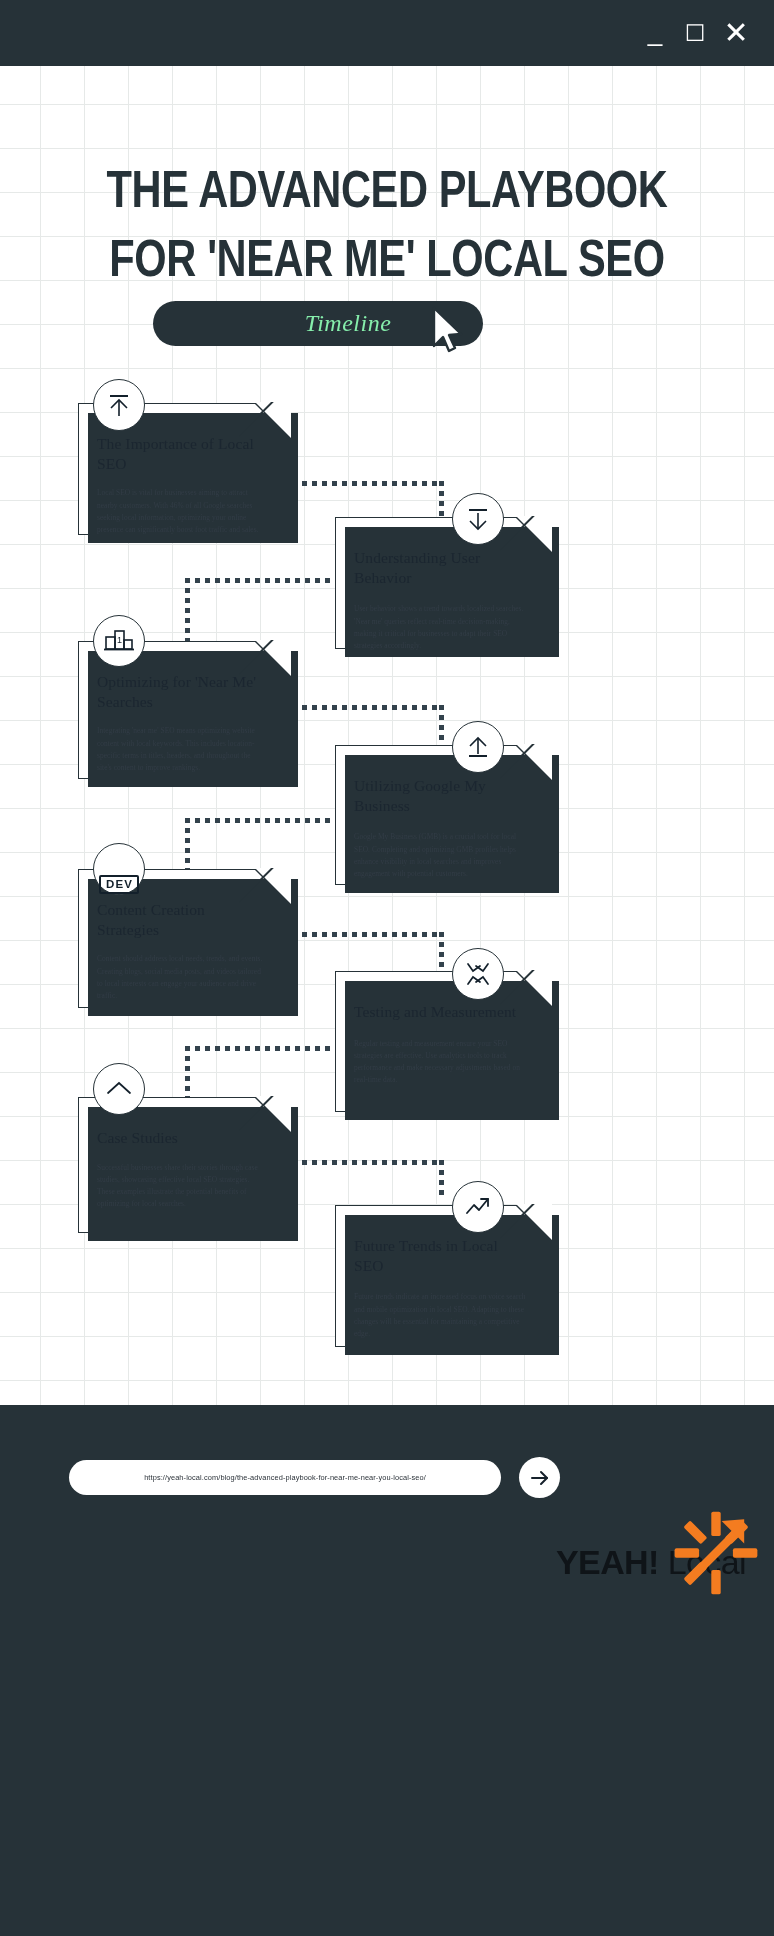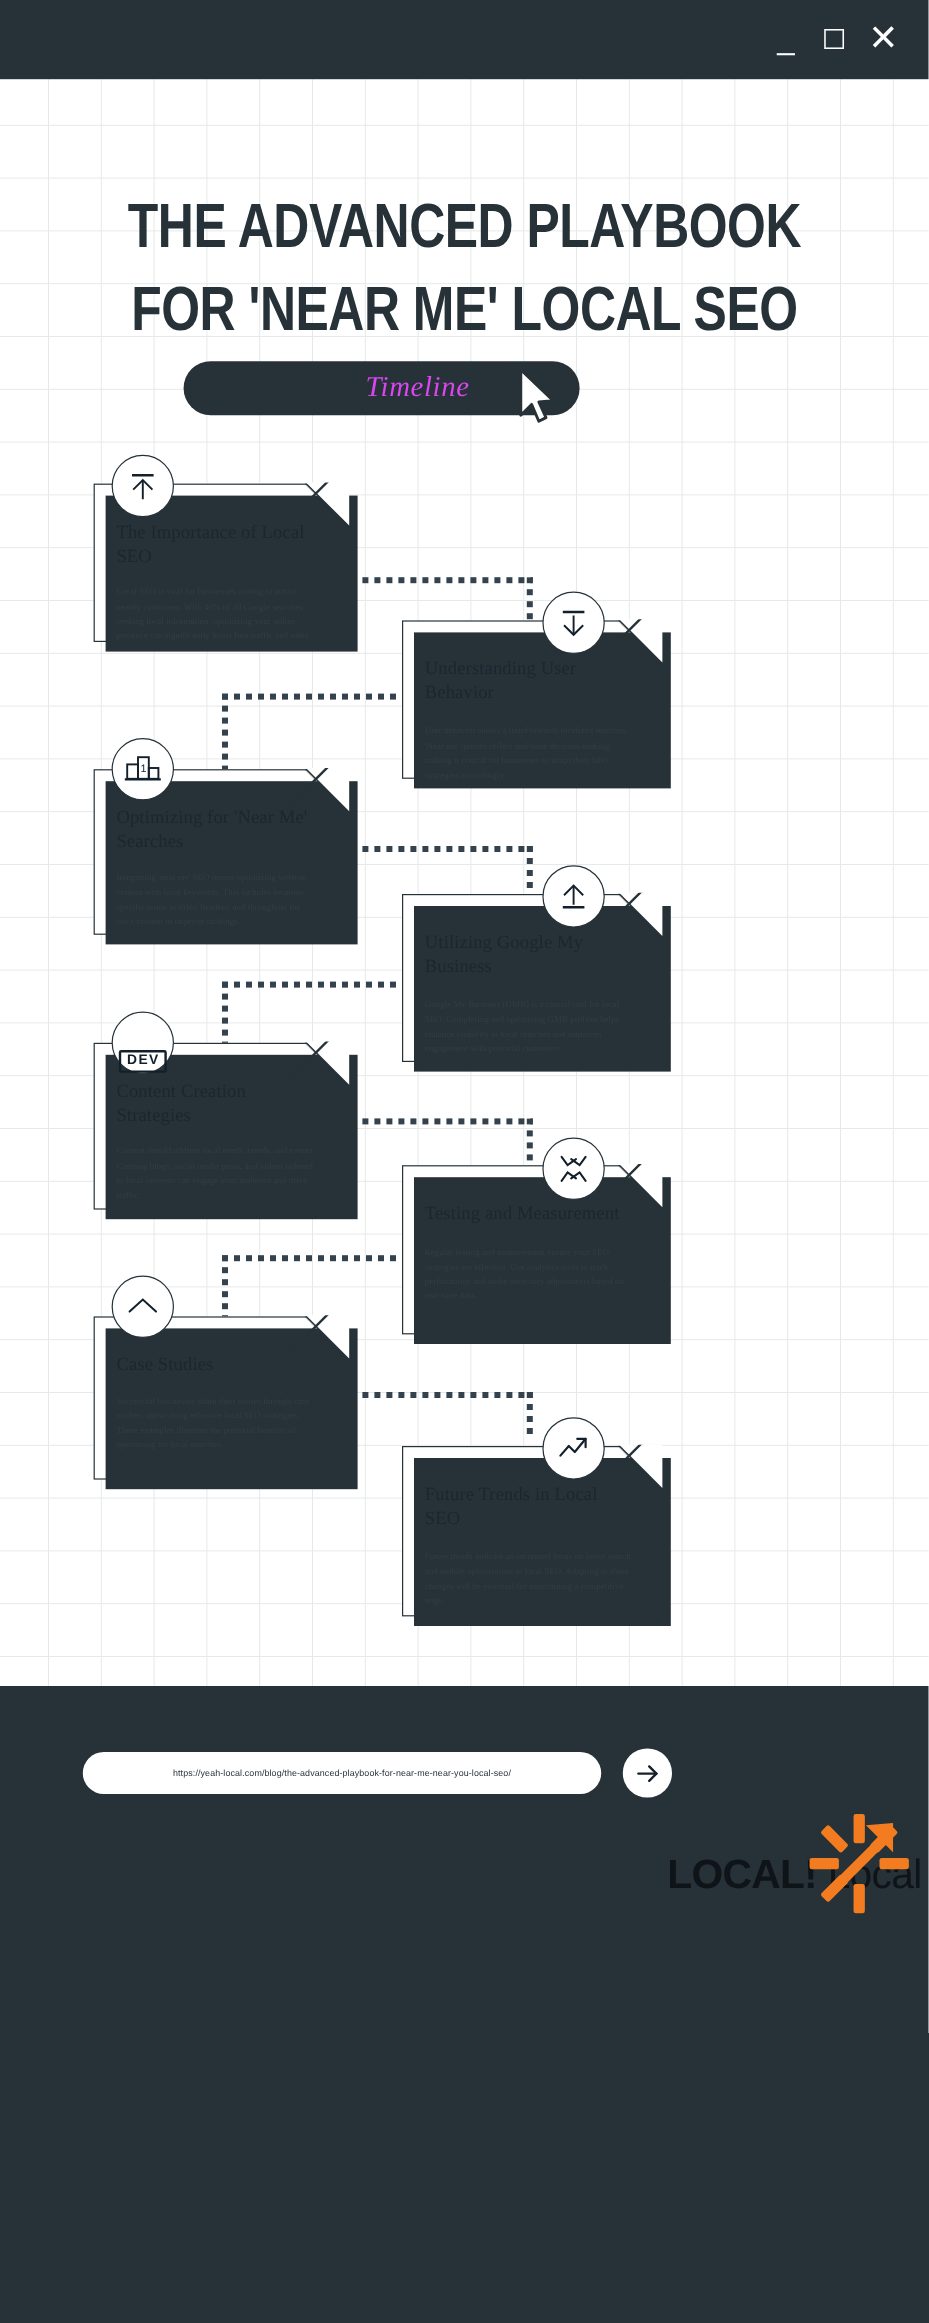--- a/index.html
+++ b/index.html
@@ -86,21 +86,21 @@
     left: 153px; top: 301px;
     width: 330px; height: 45px;
     background: #263238;
     border-radius: 23px;
     display: flex;
     align-items: center;
     justify-content: center;
     z-index: 6;
   }
   .pill span {
-    color: #d946ef;
+    color: #86efac;
     font-family: "Liberation Serif", serif;
     font-style: italic;
     font-size: 24px;
     letter-spacing: 0.5px;
     padding-left: 60px;
   }
 
   .cursor {
     position: absolute;
     left: 431px; top: 306px;
@@ -450,21 +450,21 @@
   </div>
 
   <div class="go-btn">
     <svg width="22" height="22" viewBox="0 0 22 22">
       <line x1="3" y1="11" x2="18" y2="11" stroke="#16212b" stroke-width="2" stroke-linecap="round"></line>
       <polyline points="12,5 18,11 12,17" fill="none" stroke="#16212b" stroke-width="2" stroke-linecap="round" stroke-linejoin="round"></polyline>
     </svg>
   </div>
 
   <div class="brand-text">
-    <b>LOCAL!</b><span>&nbsp;</span><span>Local</span>
+    <b>YEAH!</b><span>&nbsp;</span><span>Local</span>
   </div>
 
   <svg class="brand-mark" viewBox="0 0 100 100">
     <g fill="#f47c20">
       <rect x="45" y="6" width="10" height="26" rx="2"></rect>
       <rect x="45" y="68" width="10" height="26" rx="2"></rect>
       <rect x="6" y="45" width="26" height="10" rx="2"></rect>
       <rect x="68" y="45" width="26" height="10" rx="2"></rect>
       <rect x="45" y="6" width="10" height="26" rx="2" transform="rotate(45 50 50)"></rect>
       <rect x="45" y="68" width="10" height="26" rx="2" transform="rotate(45 50 50)"></rect>

